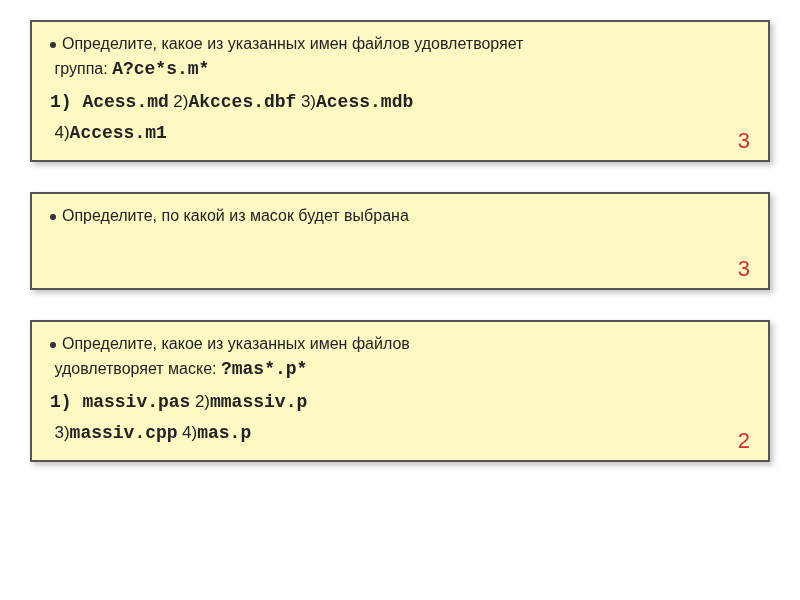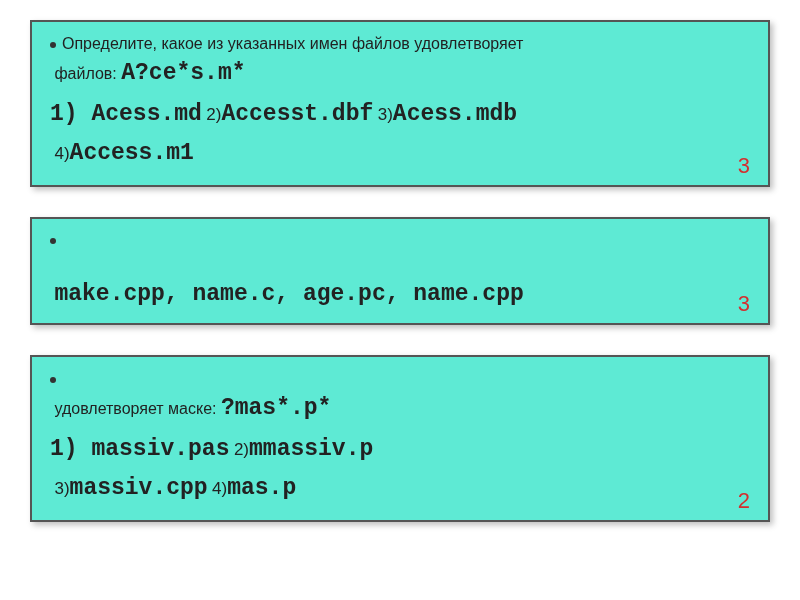--- a/index.html
+++ b/index.html
@@ -10,40 +10,40 @@
     width: 800px;
     height: 600px;
     box-sizing: border-box;
   }
   .box {
     border: 2px solid #555;
     padding: 10px 18px 12px 18px;
     margin-bottom: 30px;
     position: relative;
     box-shadow: 3px 3px 6px rgba(0,0,0,0.25);
-    background: #5eead4;
+    background: #fef9c3;
   }
   .question {
     font-size: 16px;
     color: #222;
     line-height: 1.5;
   }
   .bullet {
     display: inline-block;
     width: 6px;
     height: 6px;
     background: #333;
     border-radius: 50%;
     vertical-align: middle;
     margin-right: 6px;
   }
   .mono {
     font-family: "Courier New", monospace;
     font-weight: bold;
-    font-size: 23px;
+    font-size: 18px;
   }
   .options {
     font-size: 16px;
     color: #222;
     margin-top: 4px;
     line-height: 1.7;
   }
   .opt-num {
     font-family: Arial, sans-serif;
     font-size: 17px;
@@ -56,43 +56,43 @@
     font-size: 22px;
     font-family: Arial, sans-serif;
   }
 </style>
 </head>
 <body>
 
 <div class="box">
   <div class="question">
     <span class="bullet"></span><span>Определите, какое из указанных имен файлов удовлетворяет</span><br>
-    &nbsp;<span>файлов: </span><span class="mono">A?ce*s.m*</span>
+    &nbsp;<span>группа: </span><span class="mono">A?ce*s.m*</span>
   </div>
   <div class="options">
     <span class="mono">1) </span><span class="mono">Acess.md</span>
-    <span class="opt-num">  2)</span><span class="mono">Accesst.dbf</span>
+    <span class="opt-num">  2)</span><span class="mono">Akcces.dbf</span>
     <span class="opt-num">  3)</span><span class="mono">Acess.mdb</span><br>
     &nbsp;<span class="opt-num">4)</span><span class="mono">Access.m1</span>
   </div>
   <div class="answer">3</div>
 </div>
 
 <div class="box">
   <div class="question">
-    <span class="bullet"></span><br>
+    <span class="bullet"></span><span>Определите, по какой из масок будет выбрана</span><br>
     &nbsp;<br>
-    &nbsp;<span class="mono">make.cpp, name.c, age.pc, name.cpp</span>
+    &nbsp;
   </div>
   <div class="answer">3</div>
 </div>
 
 <div class="box">
   <div class="question">
-    <span class="bullet"></span><br>
+    <span class="bullet"></span><span>Определите, какое из указанных имен файлов</span><br>
     &nbsp;<span>удовлетворяет маске: </span><span class="mono">?mas*.p*</span>
   </div>
   <div class="options">
     <span class="mono">1) </span><span class="mono">massiv.pas</span>
     <span class="opt-num"> 2)</span><span class="mono">mmassiv.p</span><br>
     &nbsp;<span class="opt-num">3)</span><span class="mono">massiv.cpp</span>
     <span class="opt-num">  4)</span><span class="mono">mas.p</span>
   </div>
   <div class="answer">2</div>
 </div>

